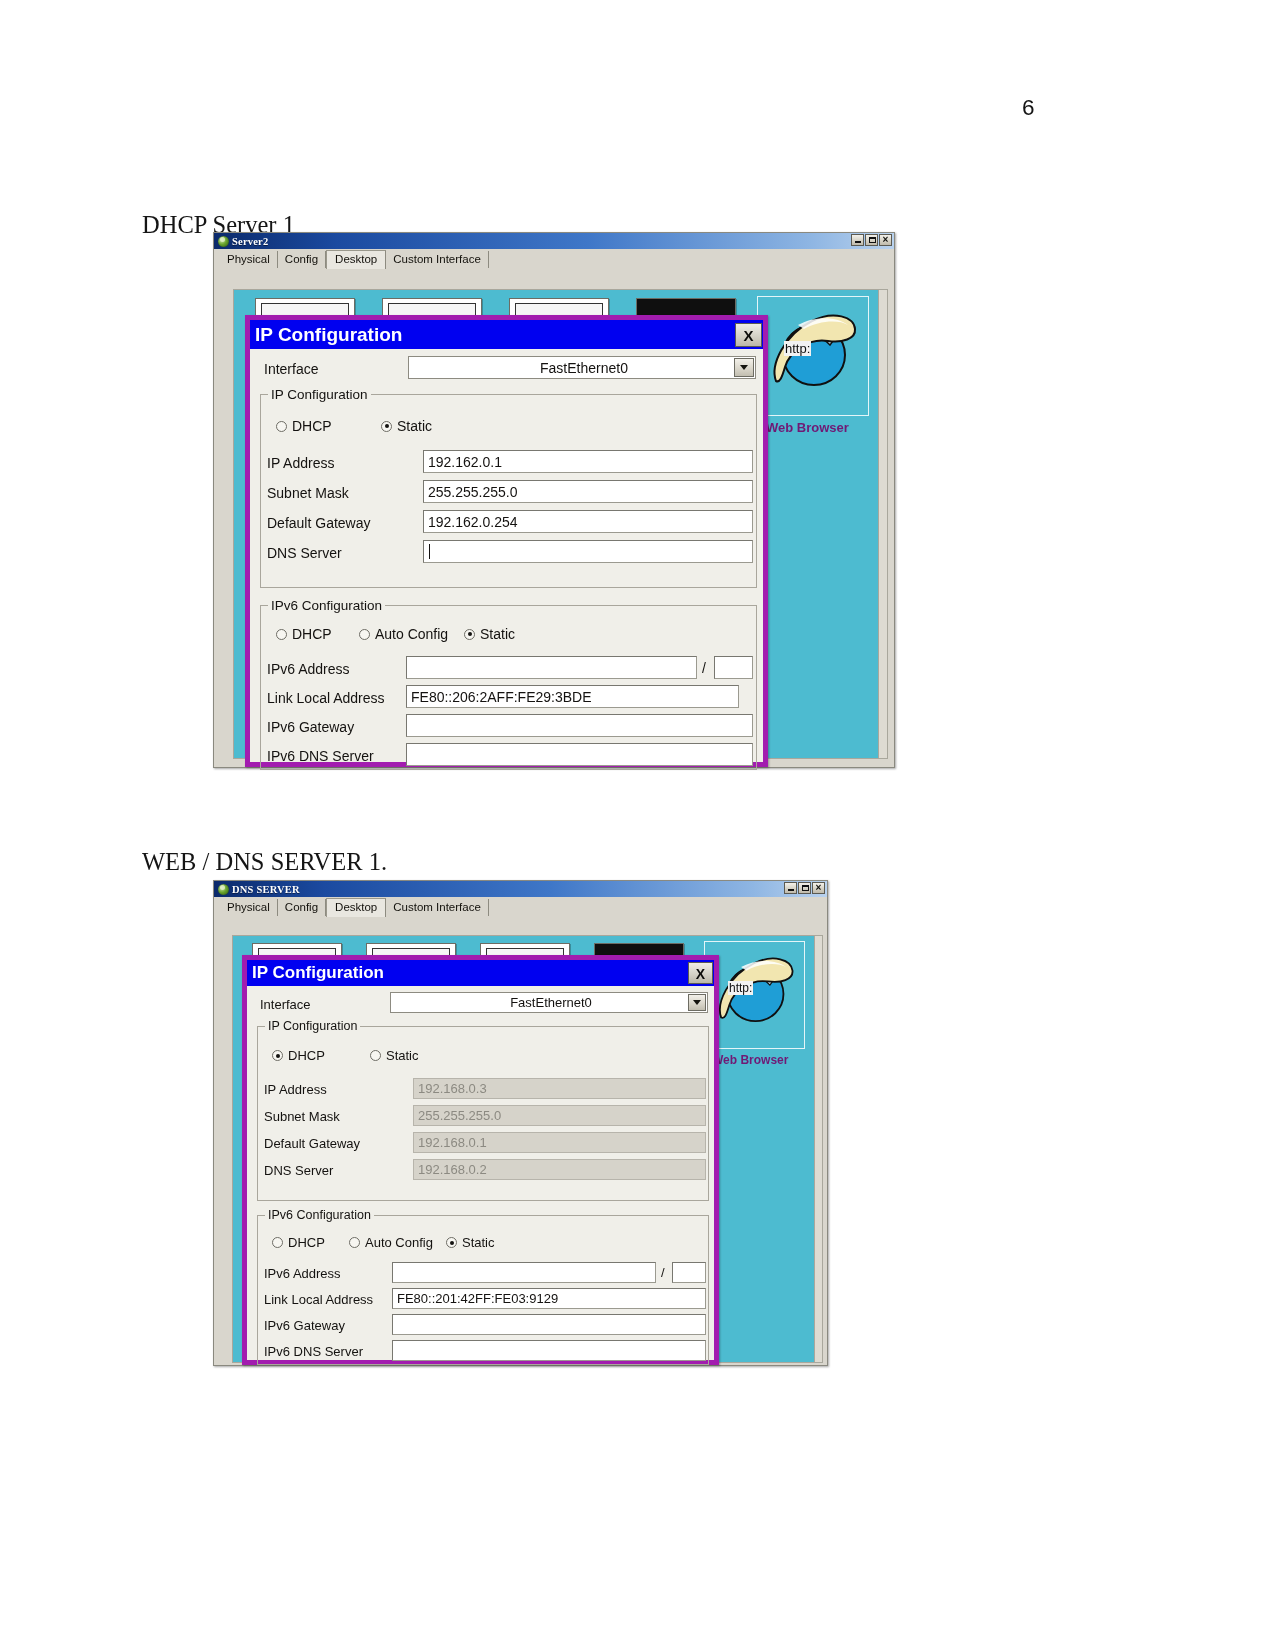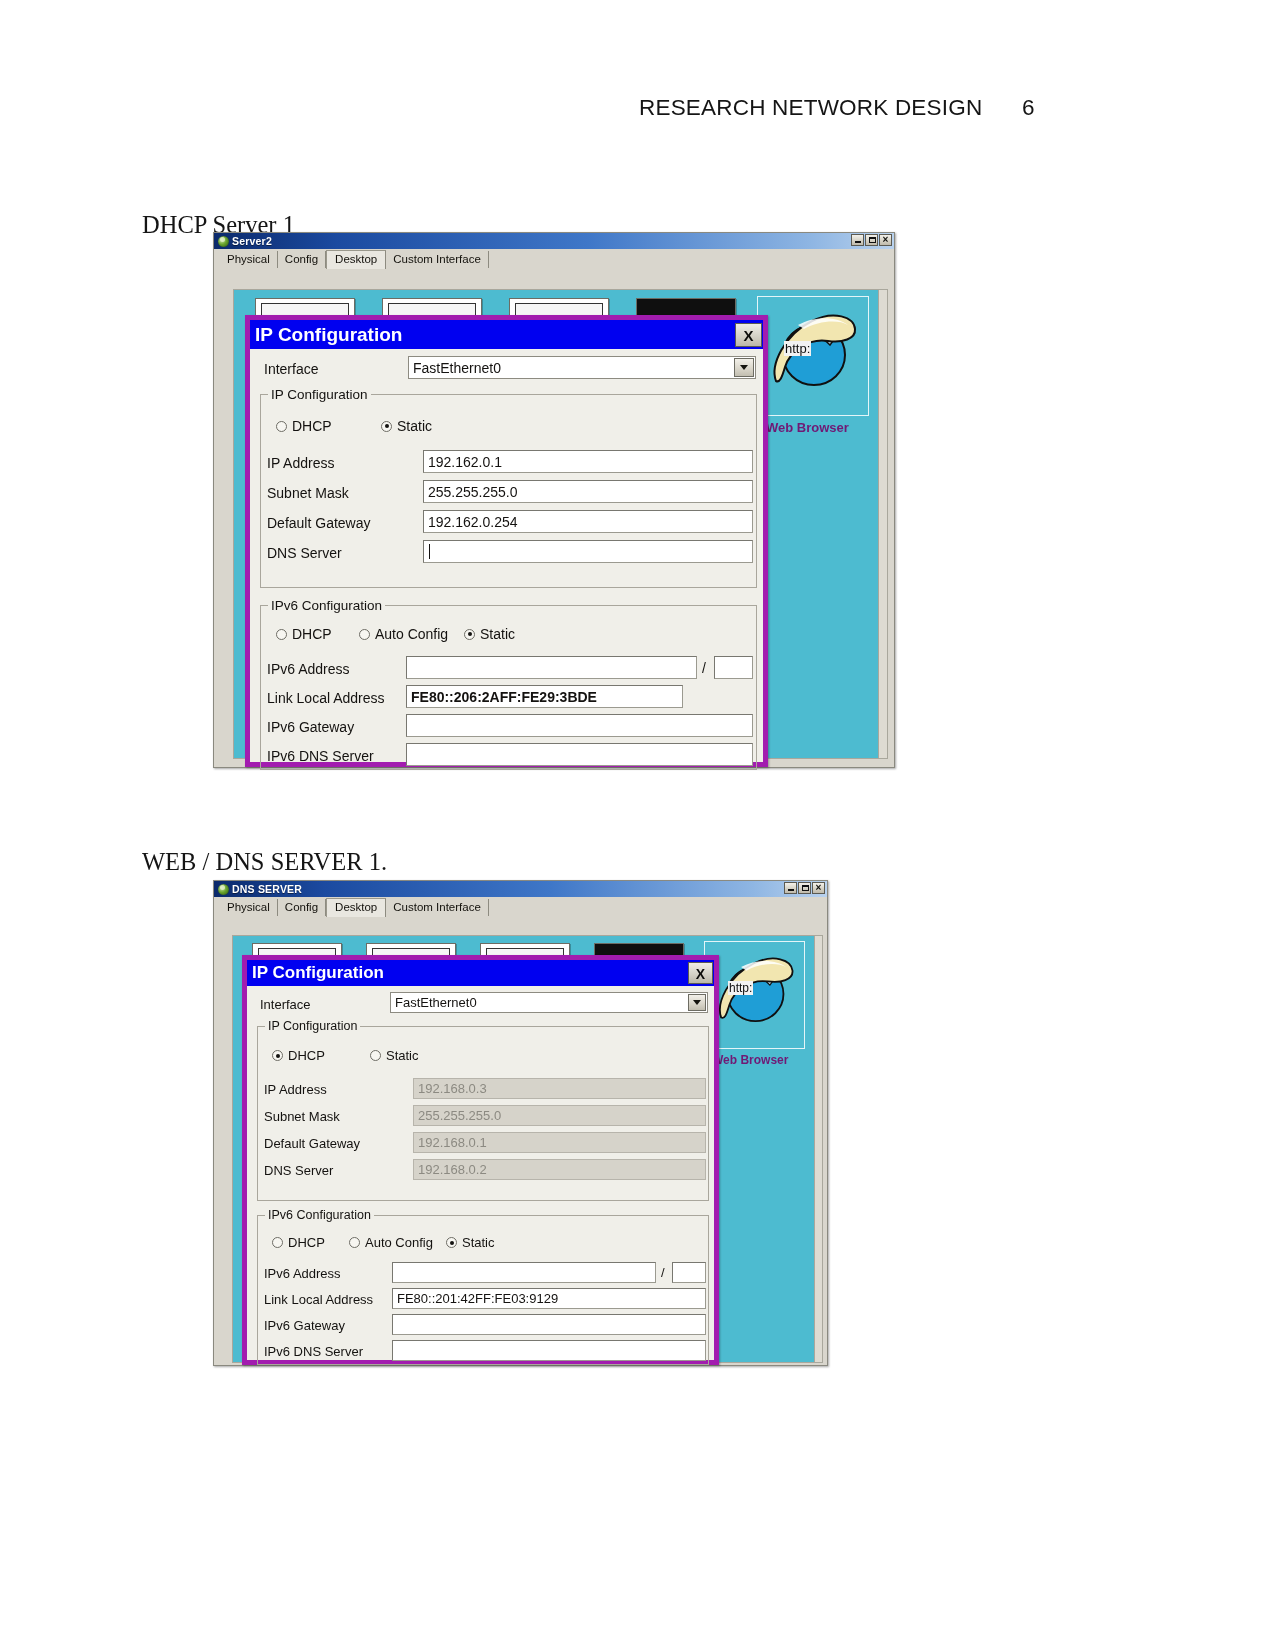--- a/index.html
+++ b/index.html
@@ -79,21 +79,21 @@
   .titlebar .tb-icon::after {
     content: "";
     position: absolute;
     left: 2px; top: 1px;
     width: 5px; height: 5px;
     background: #e8f3d2;
     border-radius: 50%;
     opacity: .75;
   }
   .titlebar .tb-title {
-    font-family: Liberation Sans, sans-serif;
+    font-family: Liberation Serif, serif;
     font-weight: bold;
     font-size: 10.5px;
     color: #ffffff;
     text-shadow: 0 1px 0 rgba(0,0,0,.45);
     letter-spacing: .2px;
     white-space: nowrap;
   }
   .tb-buttons {
     position: absolute;
     right: 2px;
@@ -270,20 +270,21 @@
     position: absolute;
     background: #ffffff;
     border: 1px solid #8d8b81;
     box-sizing: border-box;
     display: flex;
     align-items: center;
     font-family: "Liberation Sans", sans-serif;
     color: #141210;
     padding-left: 4px;
     white-space: nowrap;
+    justify-content: center;
   }
   .combo .arrow-btn {
     position: absolute;
     right: 1px; top: 1px; bottom: 1px;
     background: linear-gradient(to bottom, #f2f0e9 0%, #d8d4c8 60%, #c2beb0 100%);
     border: 1px solid #6d6c63;
     display: flex; align-items: center; justify-content: center;
     box-sizing: border-box;
   }
   .combo .arrow-btn .caret-down {
@@ -342,21 +343,20 @@
   .scrollbar-v {
     position: absolute;
     background: #dedbd2;
     border-left: 1px solid #a9a79c;
   }
 </style>
 </head>
 <body>
 
 <div class="doc-header">
-  <div class="hdr-title">RESEARCH NETWORK DESIGN</div>
   <div class="hdr-page">6</div>
 </div>
 
 <div class="doc-heading" id="heading-dhcp">DHCP Server 1</div>
 <div class="doc-heading" id="heading-web">WEB / DNS SERVER 1.</div>
 
 <div class="pt-window" id="win1" style="left:213px; top:232px; width:680px; height:534px;">
 
   <div class="titlebar">
     <span class="tb-icon"></span>
@@ -478,21 +478,21 @@
         </div>
 
         <div class="row-label" style="left:6px; top:55px; font-size:14px;">IPv6 Address</div>
         <div class="text-field" style="left:145px; top:50px; width:291px; height:23px; font-size:14px;">
           <span></span>
         </div>
         <span class="slash" style="left:441px; top:54px; font-size:14px;">/</span>
         <div class="text-field" style="left:453px; top:50px; width:39px; height:23px; font-size:14px;"></div>
 
         <div class="row-label" style="left:6px; top:84px; font-size:14px;">Link Local Address</div>
-        <div class="text-field" style="left:145px; top:79px; width:277px; height:23px; font-size:14px;font-weight:bold;">
+        <div class="text-field" style="left:145px; top:79px; width:333px; height:23px; font-size:14px;">
           <span>FE80::206:2AFF:FE29:3BDE</span>
         </div>
 
         <div class="row-label" style="left:6px; top:113px; font-size:14px;">IPv6 Gateway</div>
         <div class="text-field" style="left:145px; top:108px; width:347px; height:23px; font-size:14px;">
           <span></span>
         </div>
 
         <div class="row-label" style="left:6px; top:142px; font-size:14px;">IPv6 DNS Server</div>
         <div class="text-field" style="left:145px; top:137px; width:347px; height:23px; font-size:14px;">

